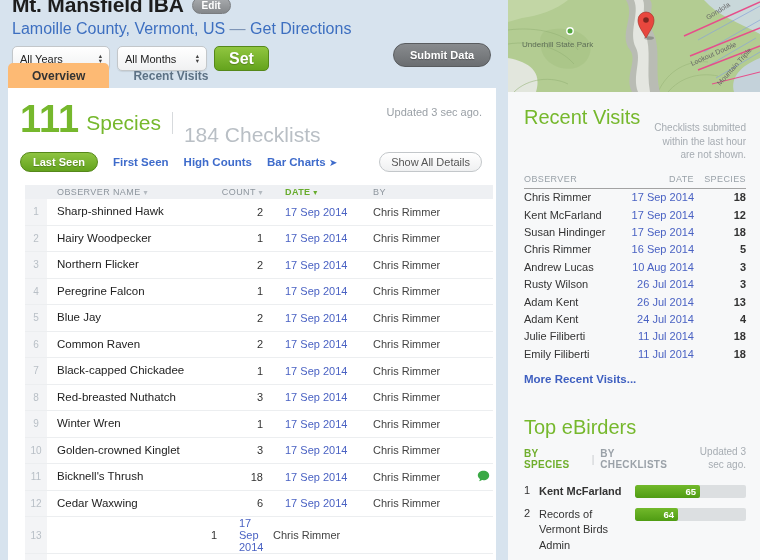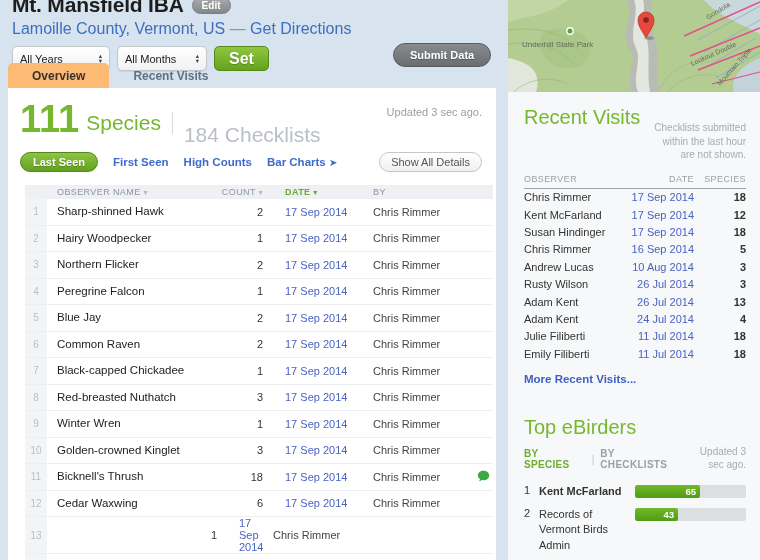--- a/index.html
+++ b/index.html
@@ -465,21 +465,21 @@
               <span class="te-fill" style="width: 58.5586%;">
                 <span class="te-val">65</span>
               </span>
             </span>
           </div>
           <div class="te-row">
             <span class="te-rank">2</span>
             <span class="te-name">Records of Vermont Birds Admin</span>
             <span class="te-track">
               <span class="te-fill" style="width: 38.7387%;">
-                <span class="te-val">43</span>
+                <span class="te-val">64</span>
               </span>
             </span>
           </div>
           <div class="te-row">
             <span class="te-rank">3</span>
             <span class="te-name">Chris Rimmer</span>
             <span class="te-track">
               <span class="te-fill" style="width: 37.8378%;">
                 <span class="te-val">42</span>
               </span>

